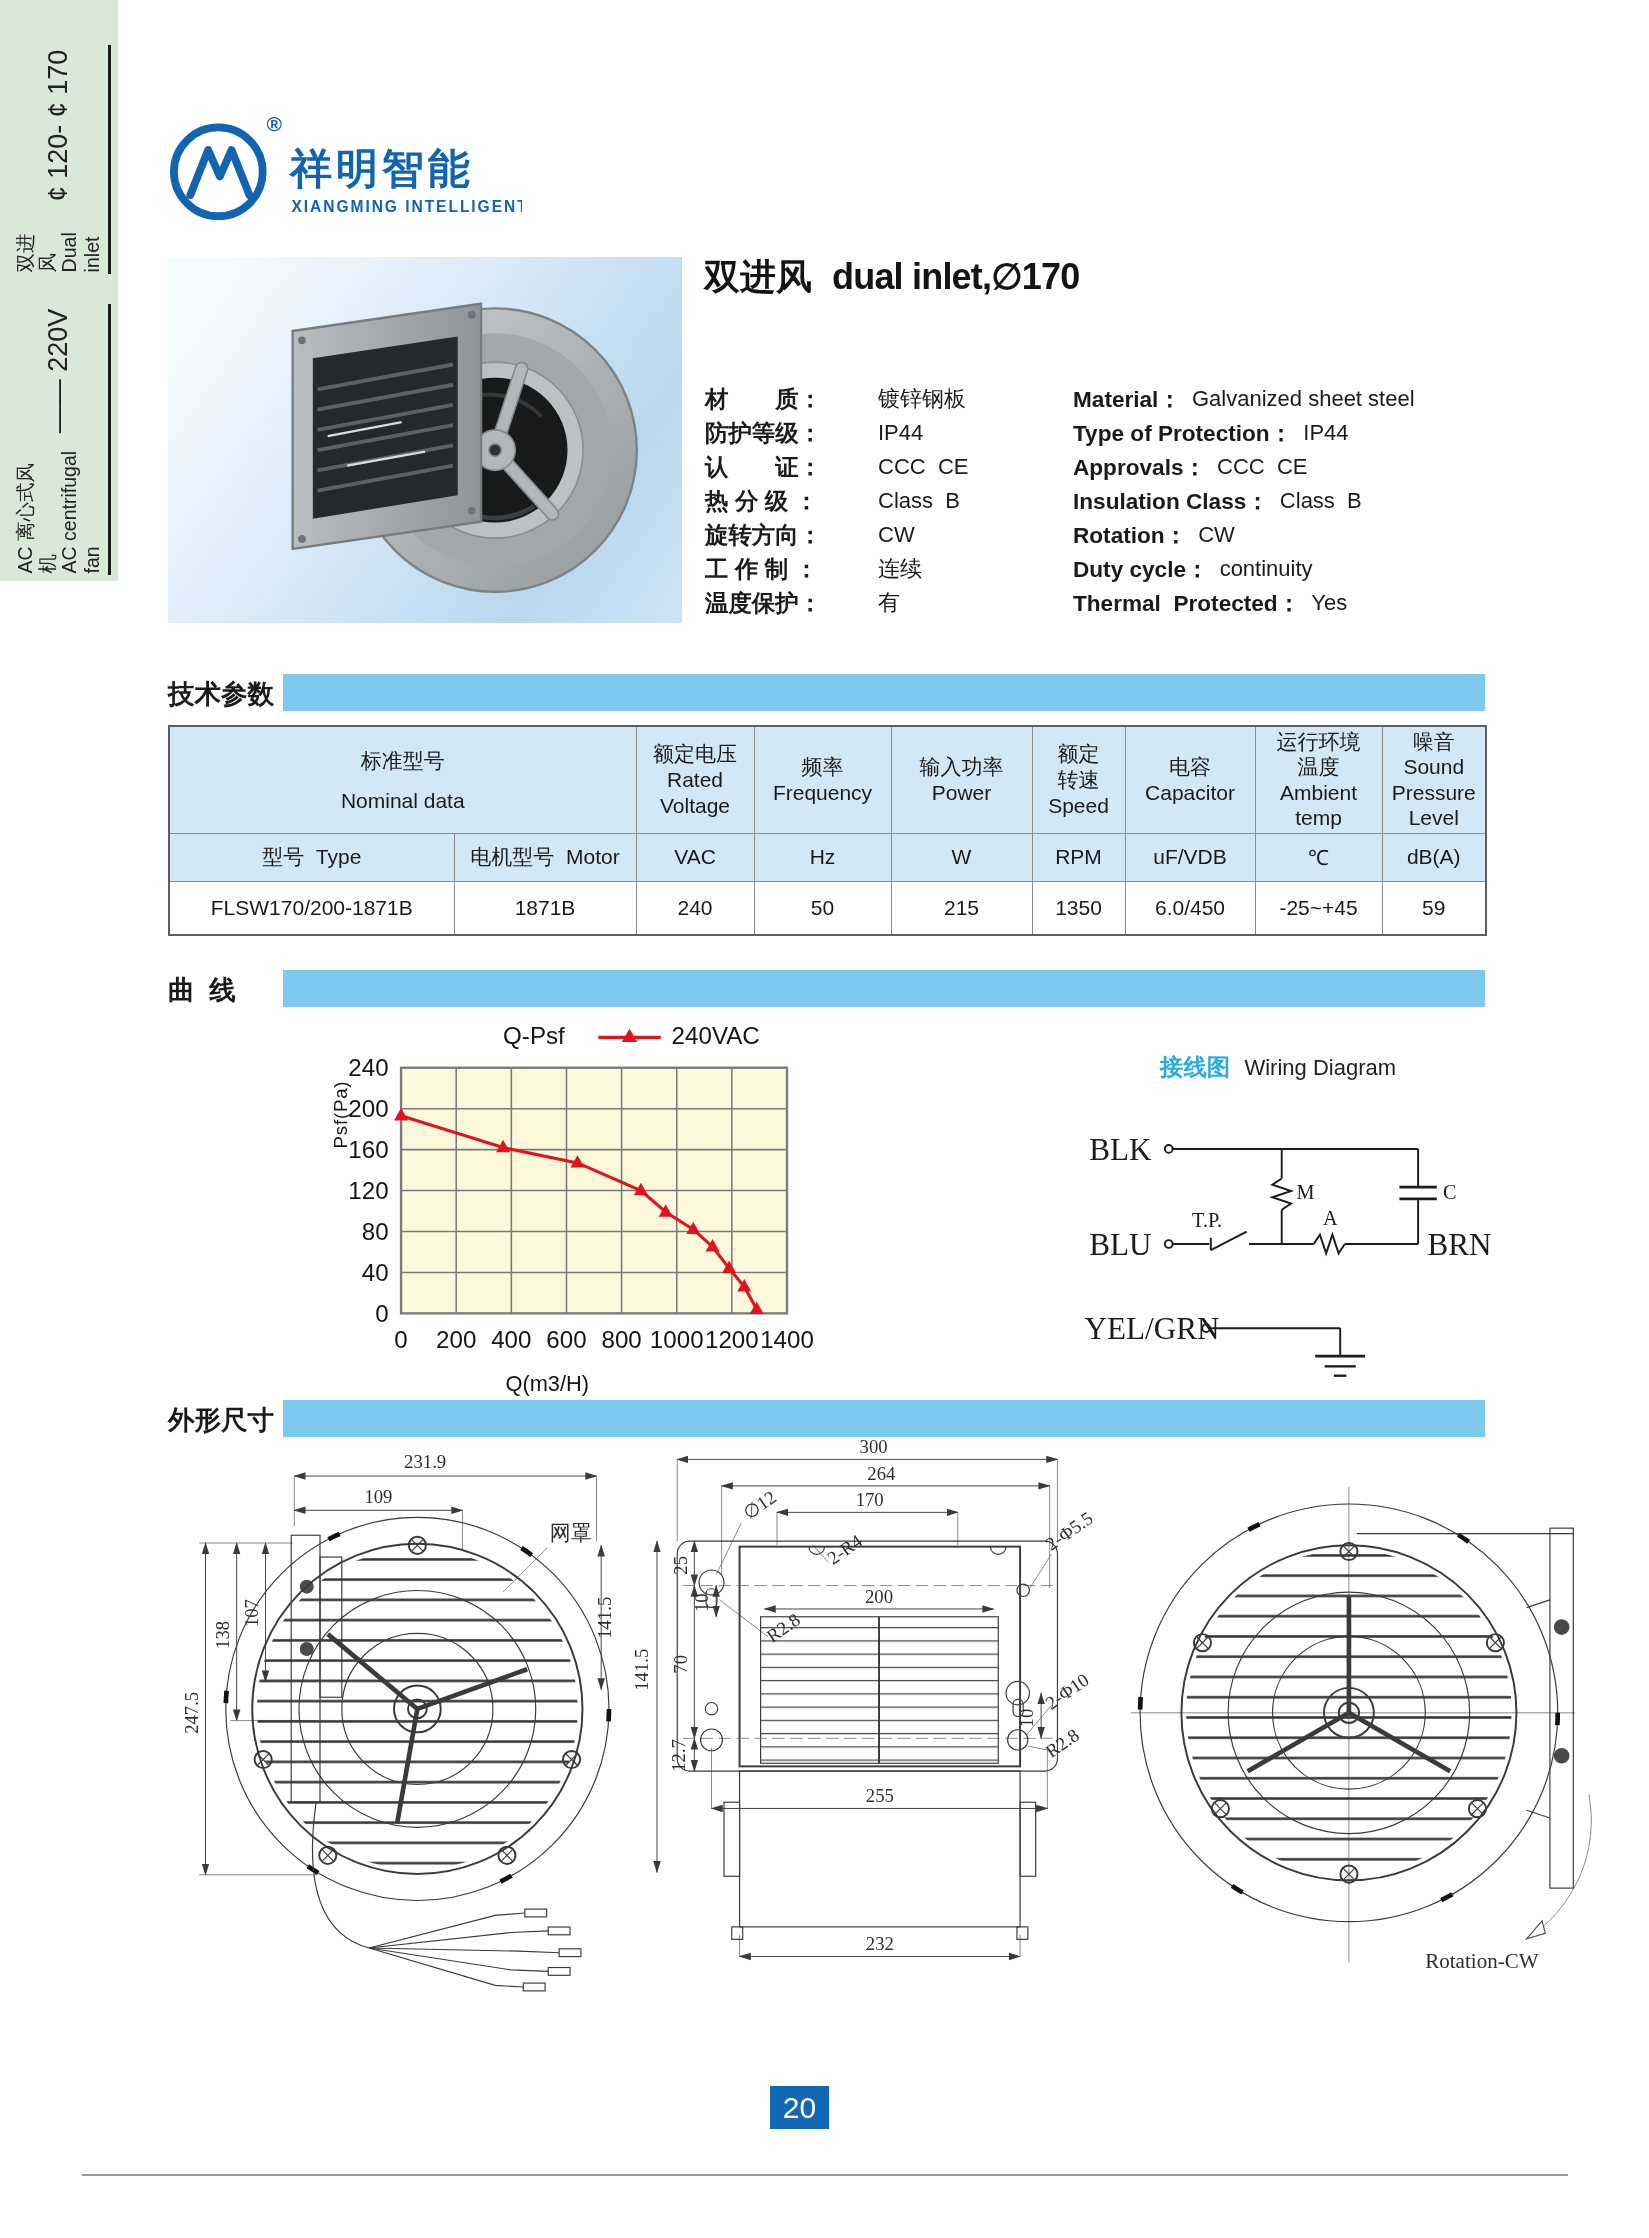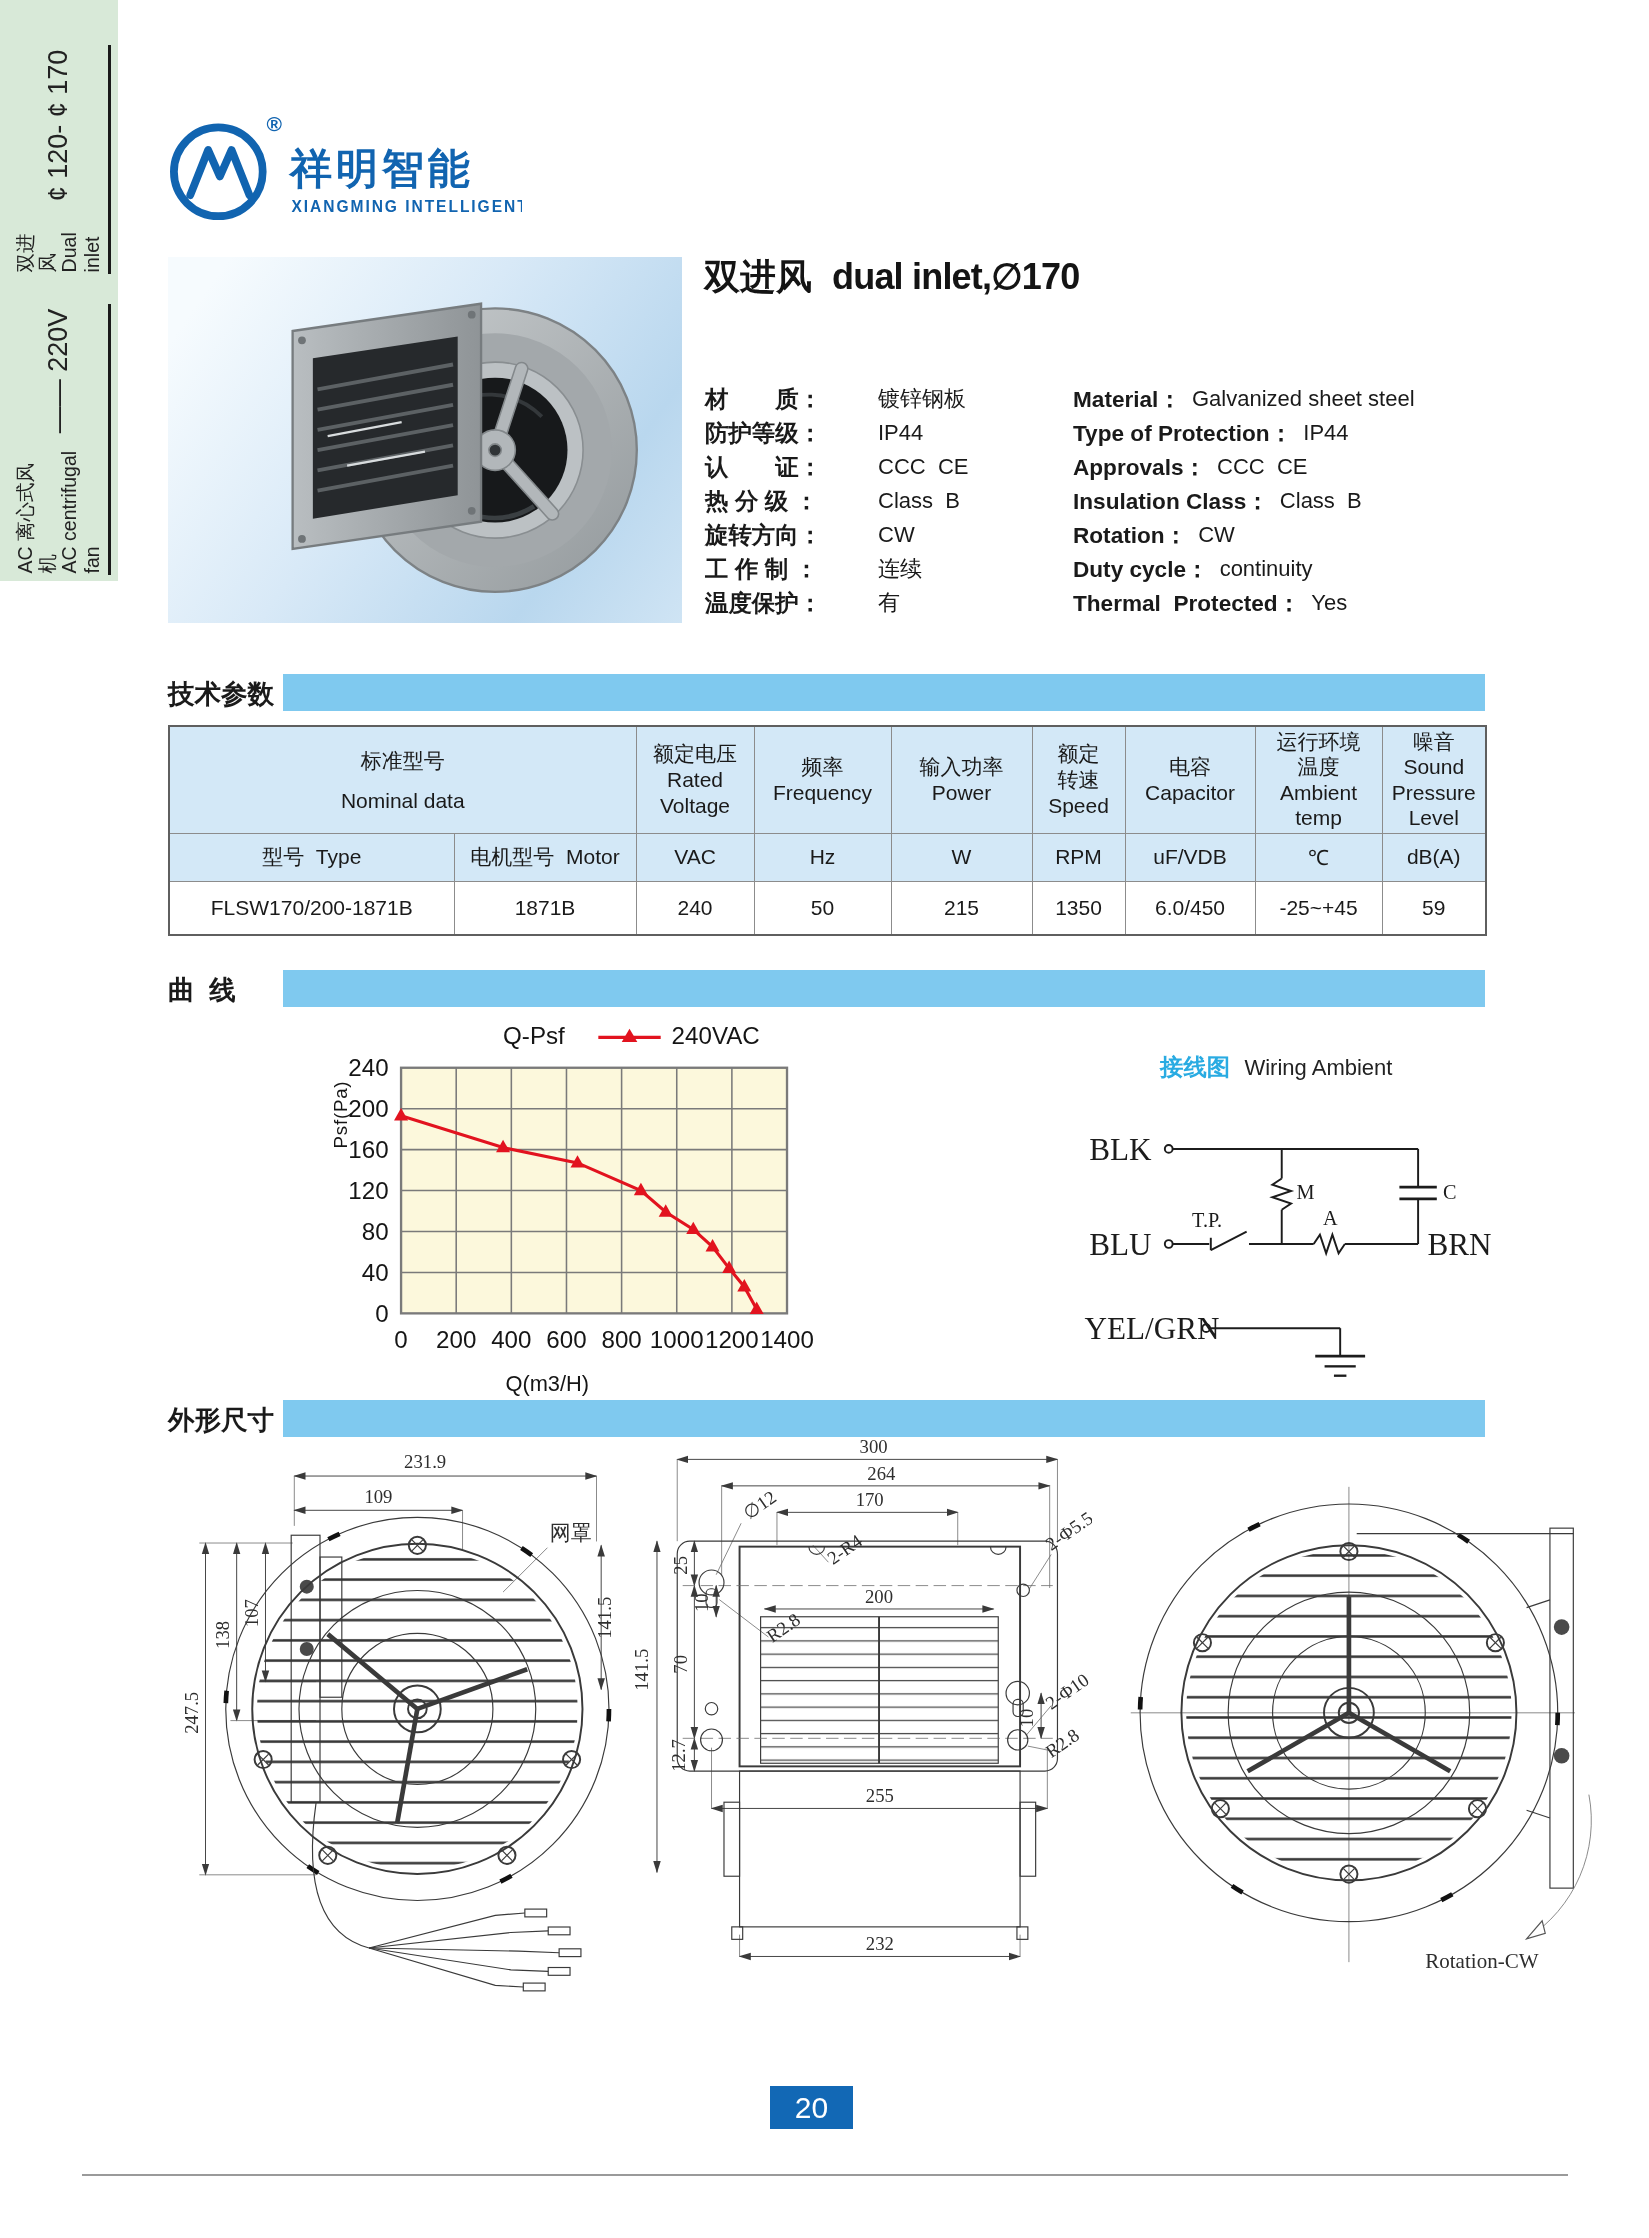--- a/index.html
+++ b/index.html
@@ -78,21 +78,21 @@
   .dsvg text{font-family:"Liberation Serif",serif;fill:#2e2e2e;}
   .dim{font-size:24px;}
   .cnlab{font-family:"Liberation Sans",sans-serif;font-size:27px;}
   .rot{font-size:27px;}
   .ln{stroke:#3a3a3a;stroke-width:1.5;fill:none;}
   .ln2{stroke:#3a3a3a;stroke-width:2.5;fill:none;}
   .thin{stroke:#6a6a6a;stroke-width:1;fill:none;}
   .dimln{stroke:#3a3a3a;stroke-width:1.2;fill:none;}
 
   
-  .pagenum{position:absolute;left:770px;top:2086px;width:83px;height:43px;background:#1268b5;
+  .pagenum{position:absolute;left:770px;top:2086px;width:59px;height:43px;background:#1268b5;
            color:#fff;font-size:30px;display:flex;align-items:center;justify-content:center;}
   .hr{position:absolute;left:82px;top:2174px;width:1486px;height:2.3px;background:#9a9a9a;}
 </style>
 </head>
 <body>
 
 <div class="page">
 
   <div class="sidebar">
     <div class="sidebar-rot">
@@ -357,21 +357,21 @@
       <text x="305" y="40" text-anchor="end" class="tick">Q-Psf</text>
       <line x1="348" y1="31" x2="428" y2="31" stroke="#e2131f" stroke-width="4"></line>
       <polygon points="388,20 378,37 398,37" fill="#e2131f"></polygon>
       <text x="442" y="40" class="tick">240VAC</text>
       <text x="26" y="130" text-anchor="middle" class="alabel" transform="rotate(-90 26 130)">Psf(Pa)</text>
       <text x="282.5" y="485" text-anchor="middle" class="alabel2">Q(m3/H)</text>
     </svg>
 
   <div class="wiring-title">
     <span class="wt-zh">接线图</span>
-    <span class="wt-en">Wiring Ambient</span>
+    <span class="wt-en">Wiring Diagram</span>
   </div>
   <svg class="wsvg" width="452" height="312" viewBox="0 0 580 400">
     <g>
       <circle cx="110" cy="78" r="5" class="wline"></circle>
       <line x1="115" y1="78" x2="430" y2="78" class="wline"></line>
       <line x1="255" y1="78" x2="255" y2="116" class="wline"></line>
       <polyline points="255,116 243,124 267,132 243,140 267,148 255,156" class="wline"></polyline>
       <line x1="255" y1="156" x2="255" y2="200" class="wline"></line>
       <line x1="430" y1="78" x2="430" y2="127" class="wline"></line>
       <line x1="406" y1="127" x2="454" y2="127" class="wline" style="stroke-width:3.5"></line>

